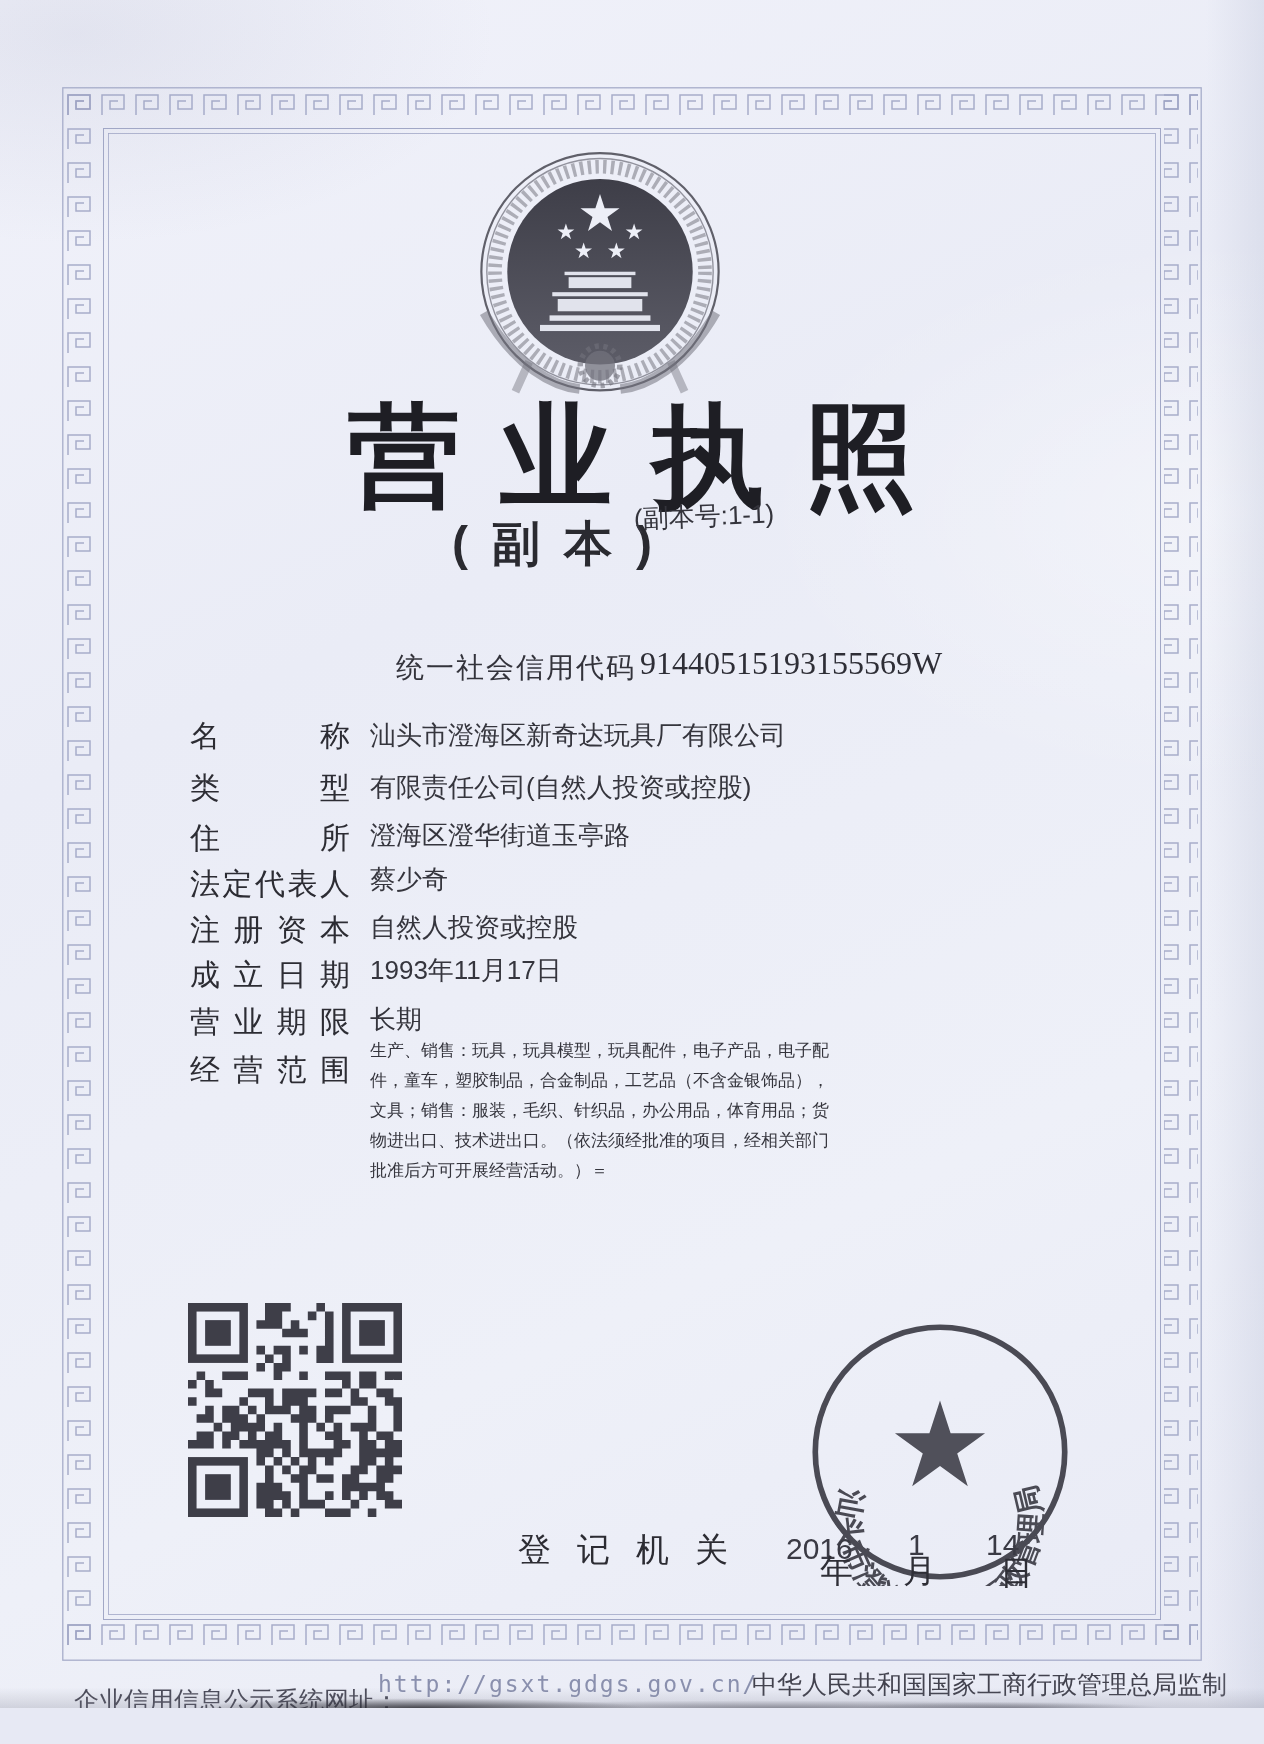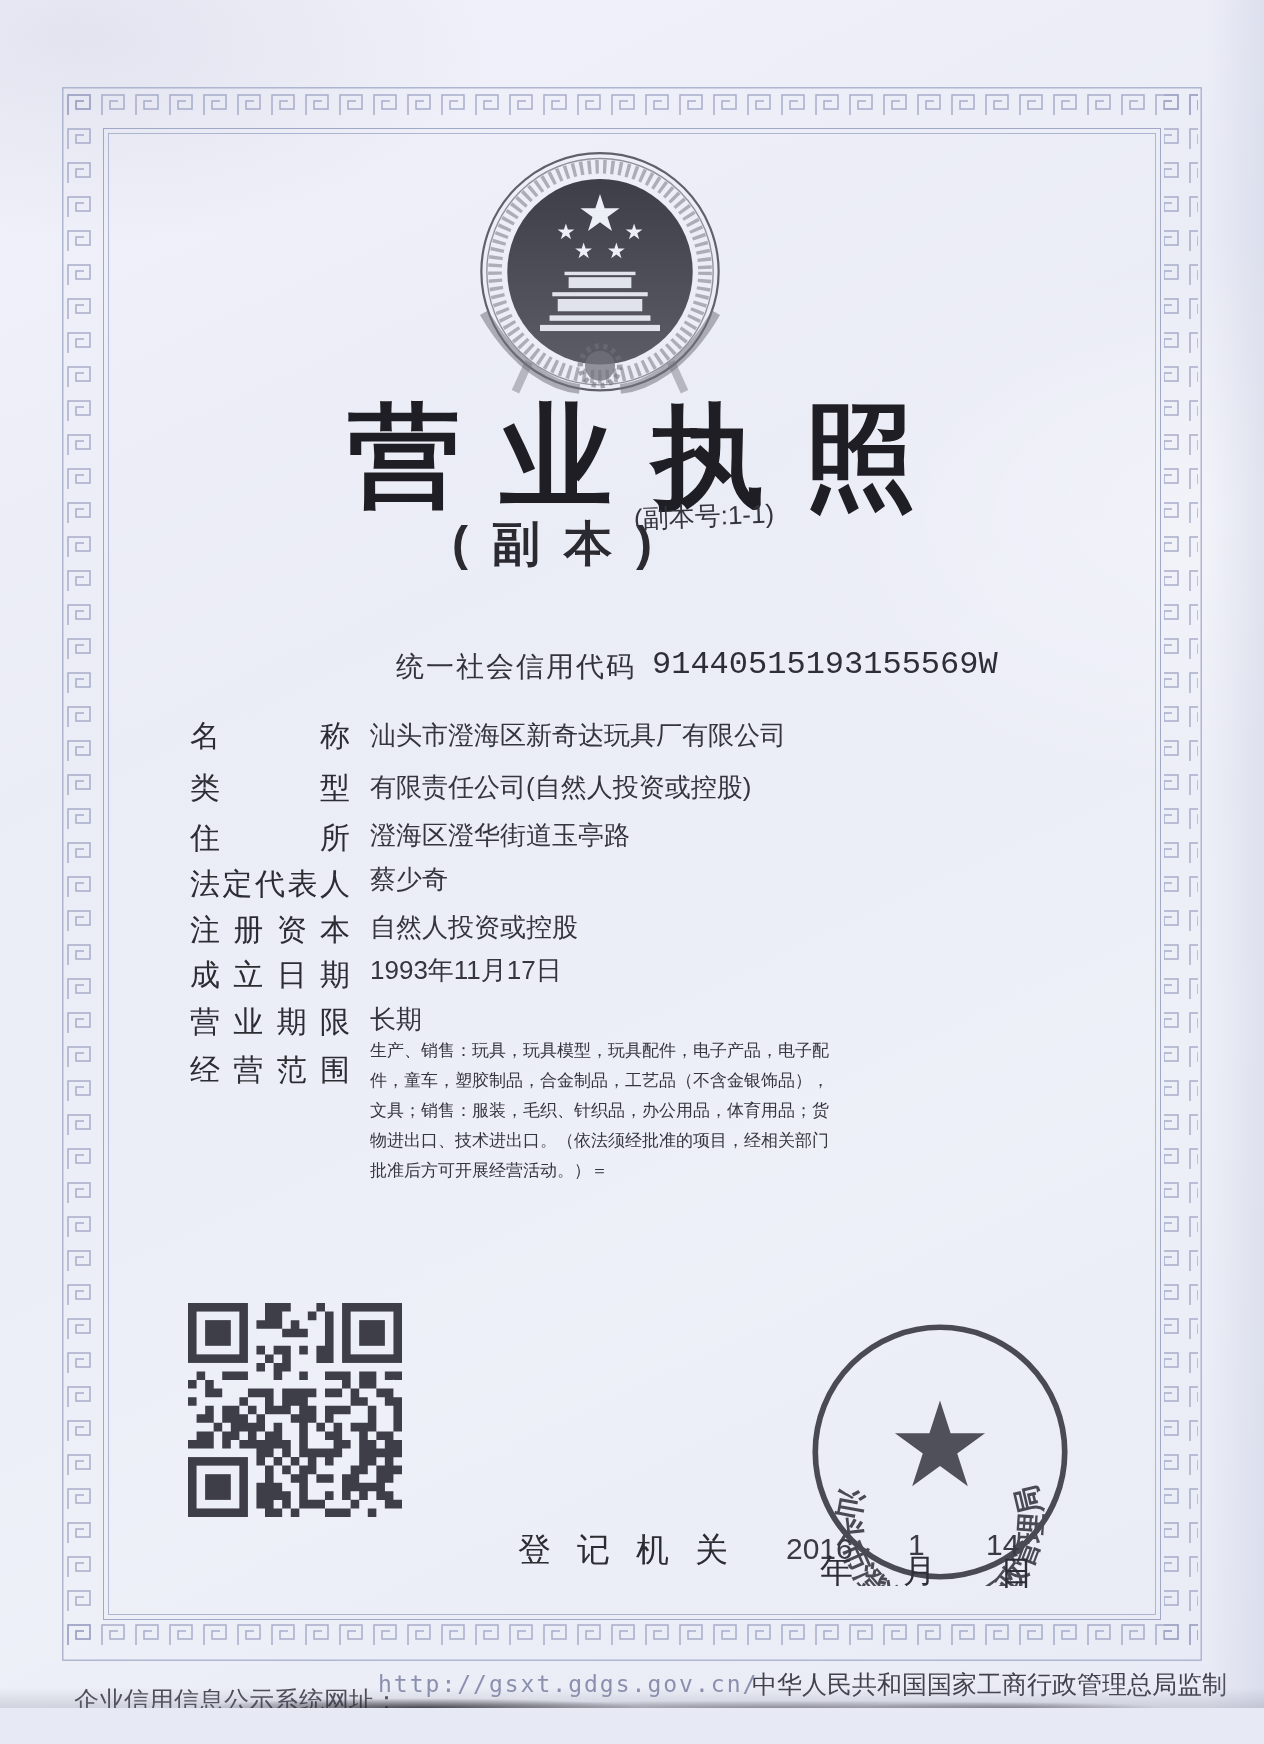--- a/index.html
+++ b/index.html
@@ -19,22 +19,22 @@
   
   .title{position:absolute;left:0;right:0;top:382px;text-align:center;
          font-size:112px;font-weight:900;letter-spacing:40px;padding-left:40px;
          color:#1e1e24;font-family:"DejaVu Sans",sans-serif;}
   .subtitle{position:absolute;left:452px;top:512px;font-size:48px;font-weight:700;
             letter-spacing:24px;color:#2a2a30;text-align:center;}
   .copyno{position:absolute;left:634px;top:499px;font-size:26px;color:#34343c;
           transform:rotate(-2deg);}
   .ccline{position:absolute;left:396px;top:648px;white-space:nowrap;}
   .cc-label{font-size:28px;color:#33333b;letter-spacing:2px;text-align:right;}
-  .cc-value{font-size:32px;color:#2e2e36;font-family:Liberation Mono, monospace;
-            position:relative;top:-3px;margin-left:16px;}
+  .cc-value{font-size:32px;color:#2e2e36;font-family:Liberation Serif, serif;
+            position:relative;top:-3px;margin-left:4px;}
   
   .flabel{position:absolute;left:190px;width:160px;font-size:30px;color:#2c2c33;
           text-align:justify;text-align-last:justify;}
   .fvalue{position:absolute;left:370px;font-size:26px;color:#35353d;white-space:nowrap;}
   .scope-text{position:absolute;left:370px;top:1036px;width:648px;
               font-size:17px;line-height:30px;color:#35353d;white-space:pre-line;}
   
   .qr{position:absolute;left:188px;top:1303px;}
   
   .registry{position:absolute;left:518px;top:1528px;font-size:33px;color:#2c2c33;

